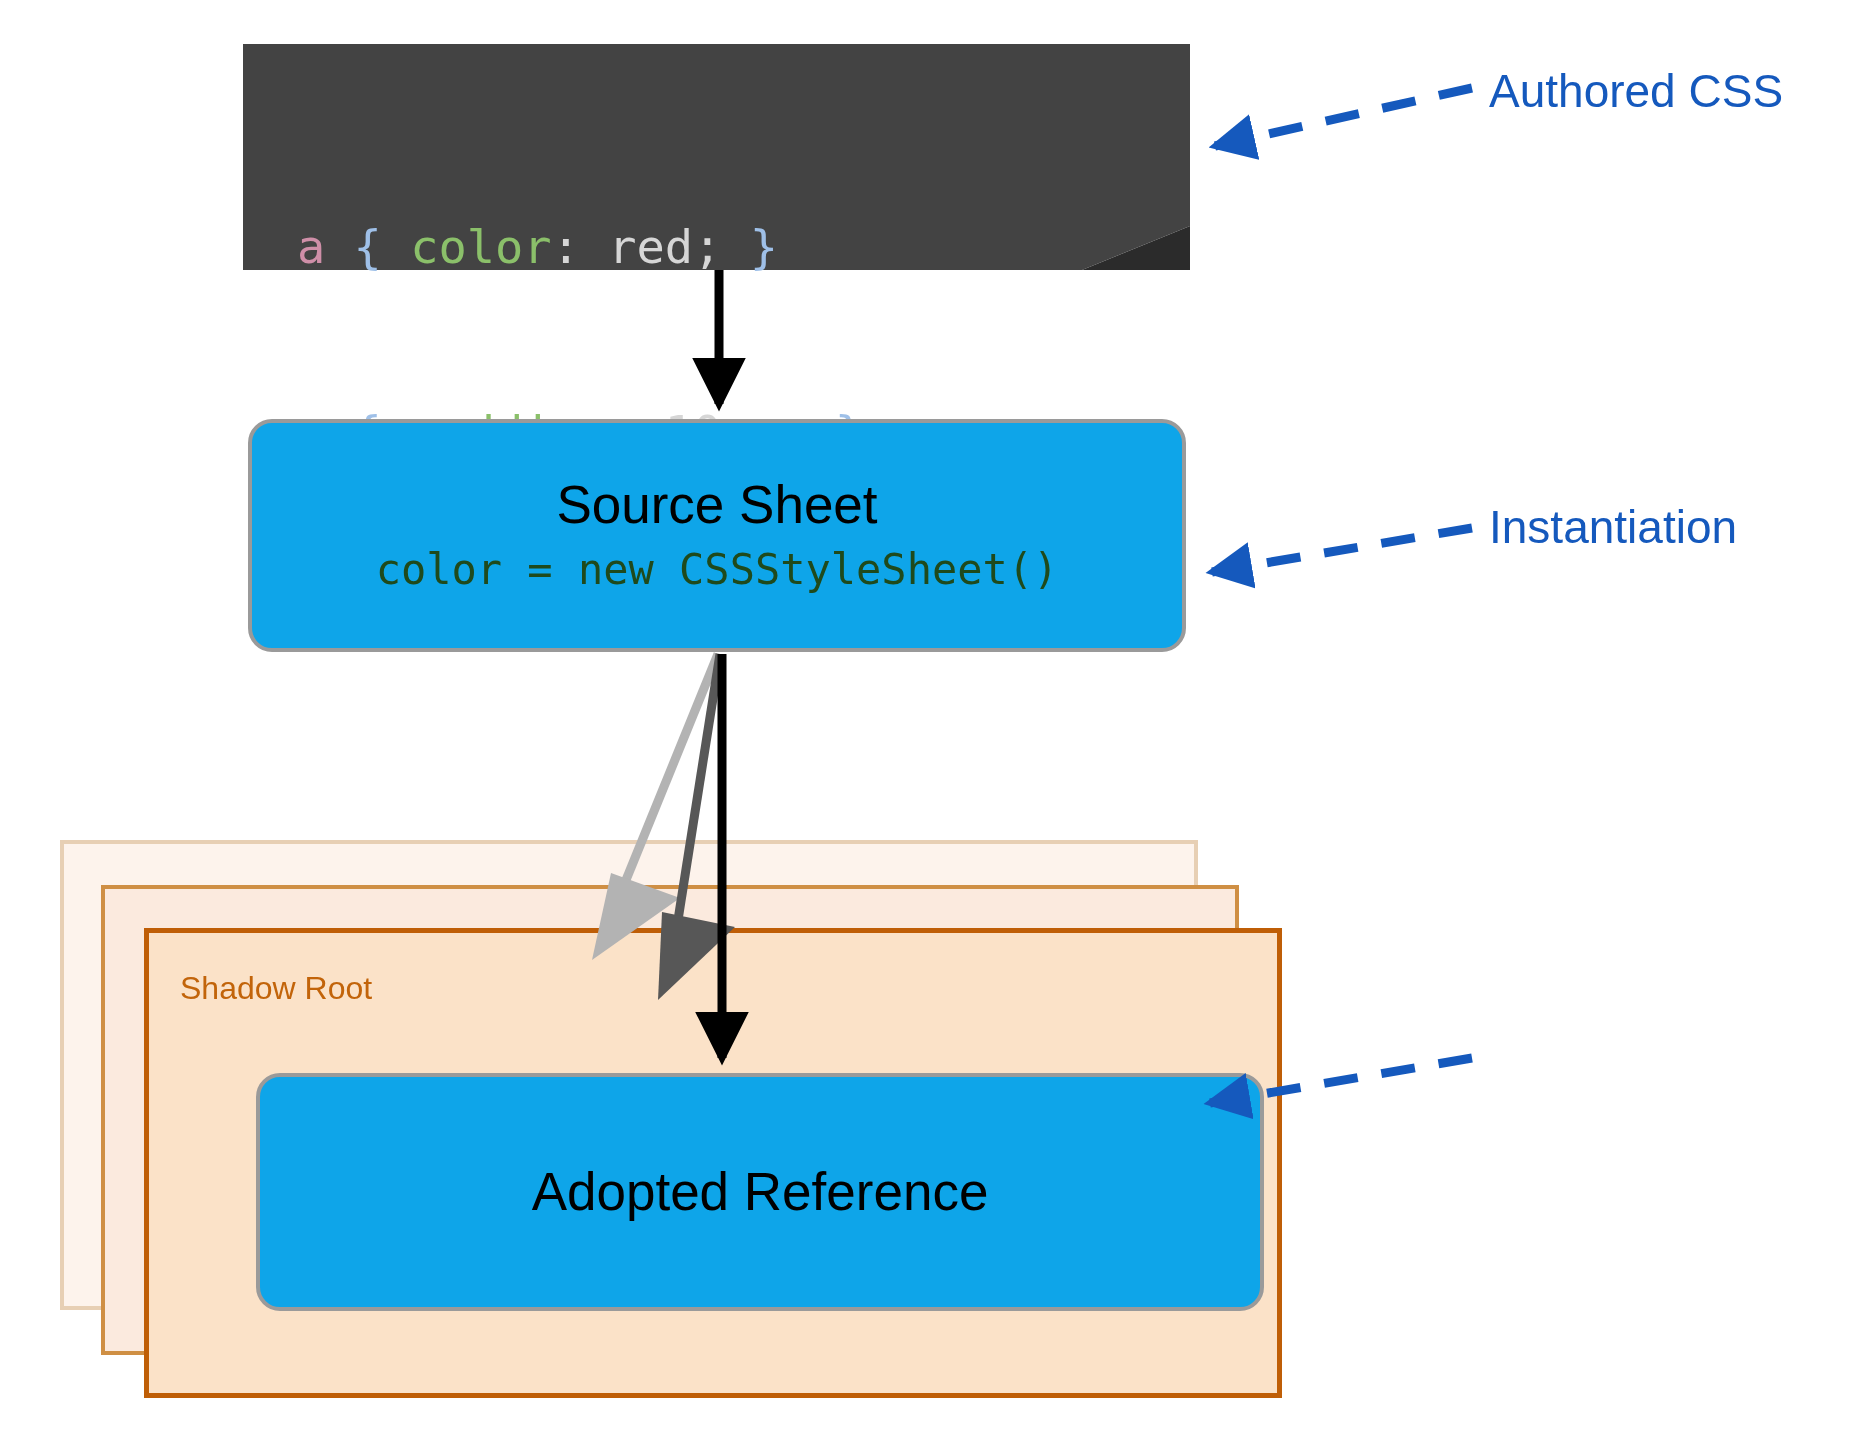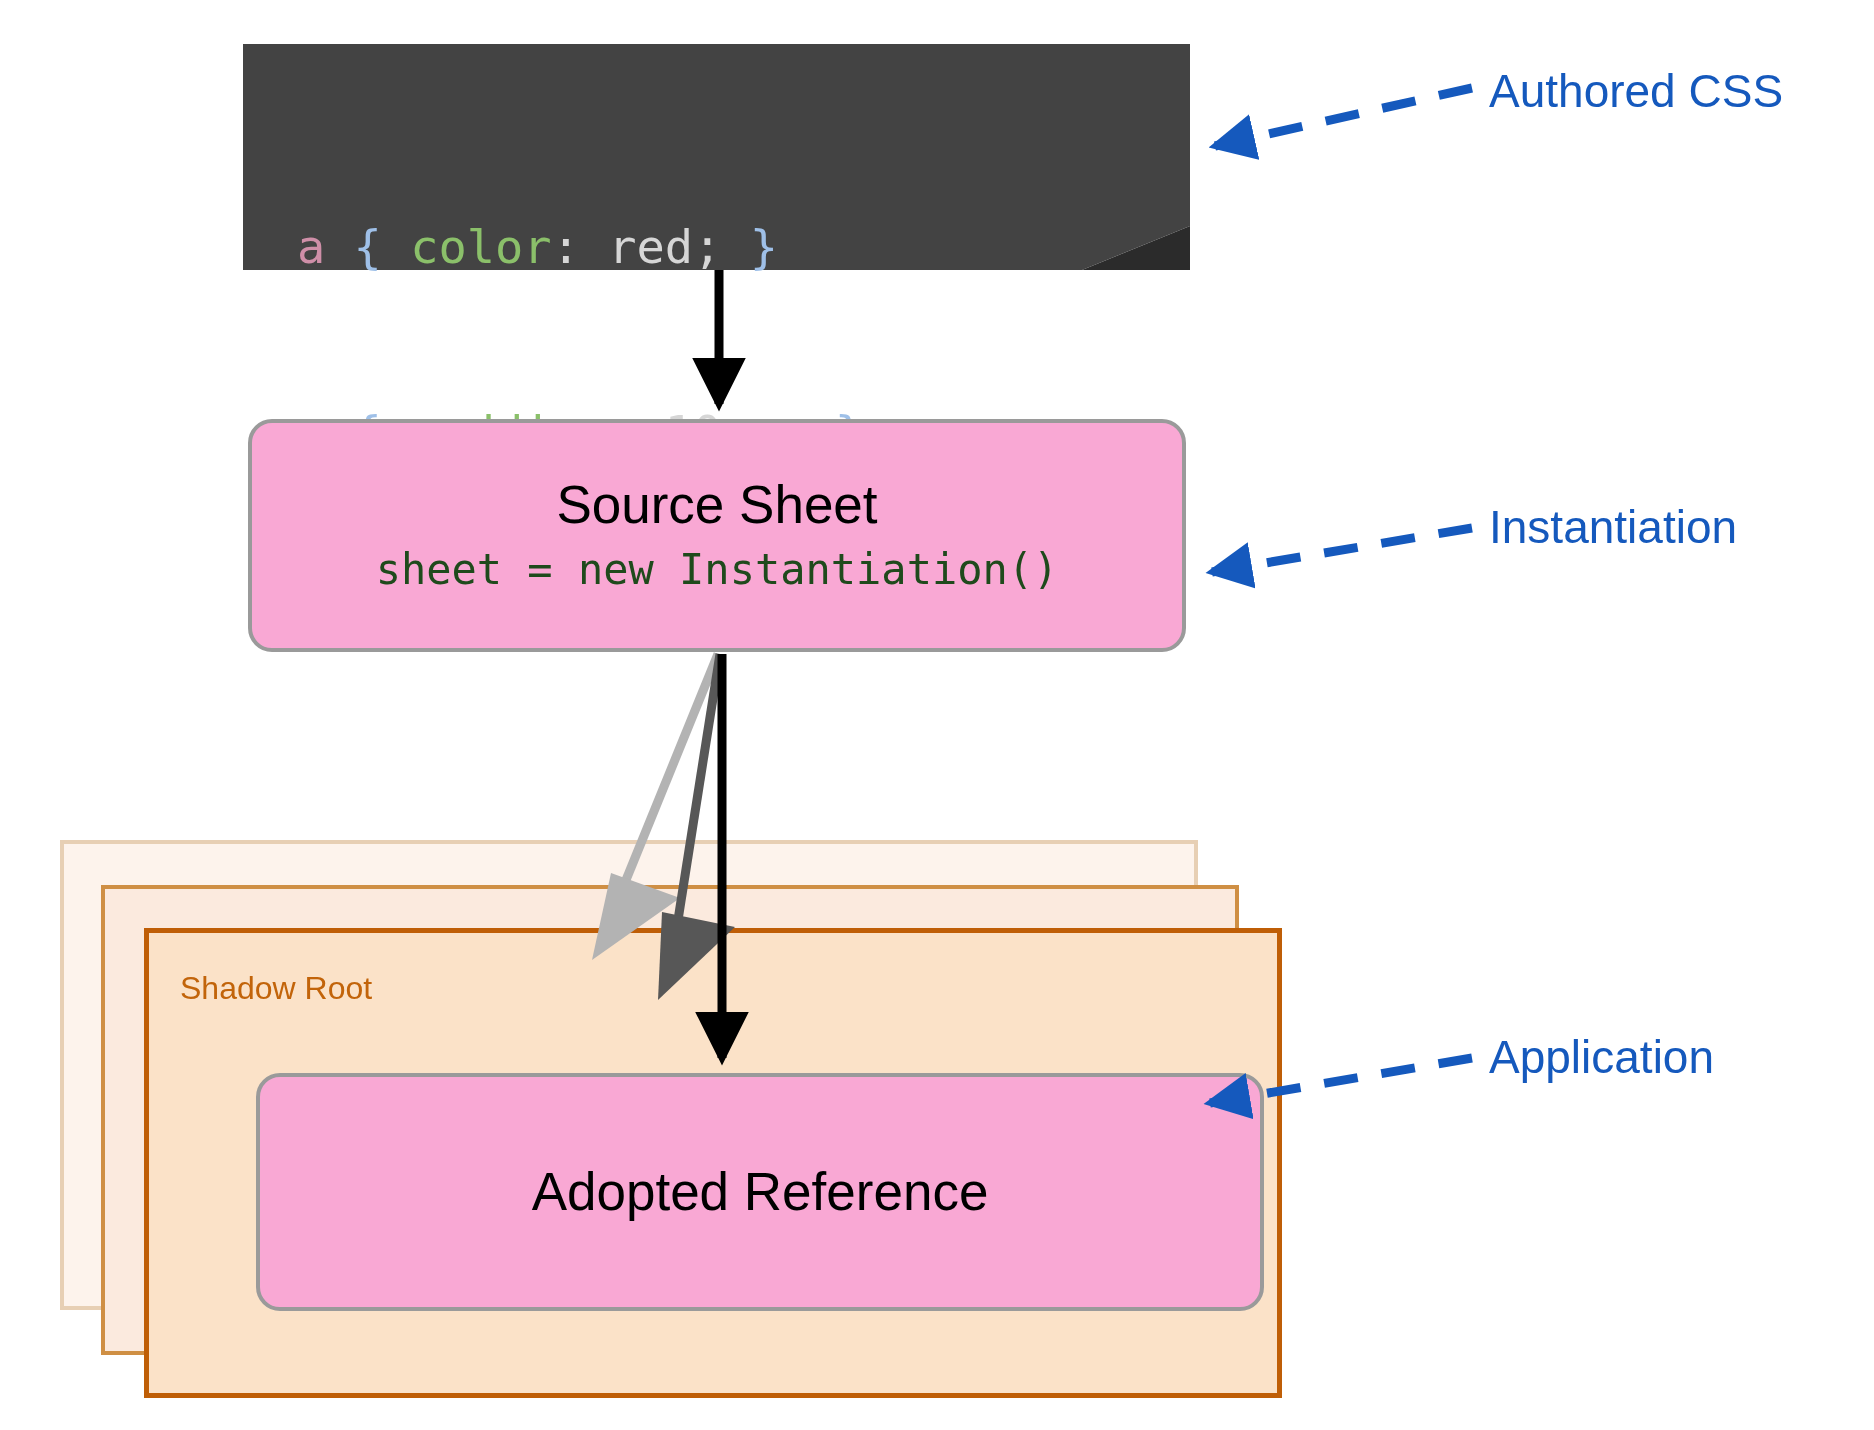--- a/index.html
+++ b/index.html
@@ -67,21 +67,21 @@
     letter-spacing: 0px;
   }
   .tok-sel  { color: #cf8fa8; }
   .tok-brc  { color: #9fc0e8; }
   .tok-prop { color: #8bc06a; }
   .tok-val  { color: #d6d6d6; }
 
   
   .round-box {
     position: absolute;
-    background: #f9a8d4;
+    background: #0ea5e9;
     border: 4px solid #9a9a9a;
     border-radius: 24px;
     box-sizing: border-box;
     display: flex;
     flex-direction: column;
     align-items: center;
     justify-content: center;
   }
   .box-title {
     color: #000000;
@@ -185,21 +185,21 @@
     <div class="sheet"></div>
     <div class="fold"></div>
     <div class="code-lines">
       <div><span class="tok-sel">a</span><span class="tok-brc"> { </span><span class="tok-prop">color</span><span class="tok-val">: </span><span class="tok-val">red;</span><span class="tok-brc"> }</span></div>
       <div><span class="tok-sel">p</span><span class="tok-brc"> { </span><span class="tok-prop">padding</span><span class="tok-val">: </span><span class="tok-val">10px;</span><span class="tok-brc"> }</span></div>
     </div>
   </div>
 
   <div class="round-box" id="source-sheet-box">
     <div class="box-title">Source Sheet</div>
-    <div class="box-code">sheet = new Instantiation()</div>
+    <div class="box-code">color = new CSSStyleSheet()</div>
   </div>
 
   <div class="round-box" id="adopted-box">
     <div class="box-title">Adopted Reference</div>
   </div>
 
   <svg id="arrows" viewBox="0 0 1874 1430">
     <defs>
       <marker id="ah-black" viewBox="0 0 10 10" refX="8.6" refY="5" markerWidth="6.0" markerHeight="6.0" orient="auto-start-reverse">
         <path d="M 0 0 L 10 5 L 0 10 z" fill="#000000"></path>
@@ -235,15 +235,14 @@
       <line x1="1472" y1="528" x2="1212" y2="572" stroke="#1559bd" stroke-width="9" stroke-dasharray="34 24" marker-end="url(#ah-blue)"></line>
     </g>
 
     <g>
       <line x1="1472" y1="1058" x2="1210" y2="1103" stroke="#1559bd" stroke-width="9" stroke-dasharray="34 24" marker-end="url(#ah-blue)"></line>
     </g>
   </svg>
 
   <div class="annot-label" id="annot-instant">Instantiation</div>
   <div class="annot-label" id="annot-authored">Authored CSS</div>
-  <div class="annot-label" id="annot-application">Application</div>
 
 </div>
 
 </body></html>

